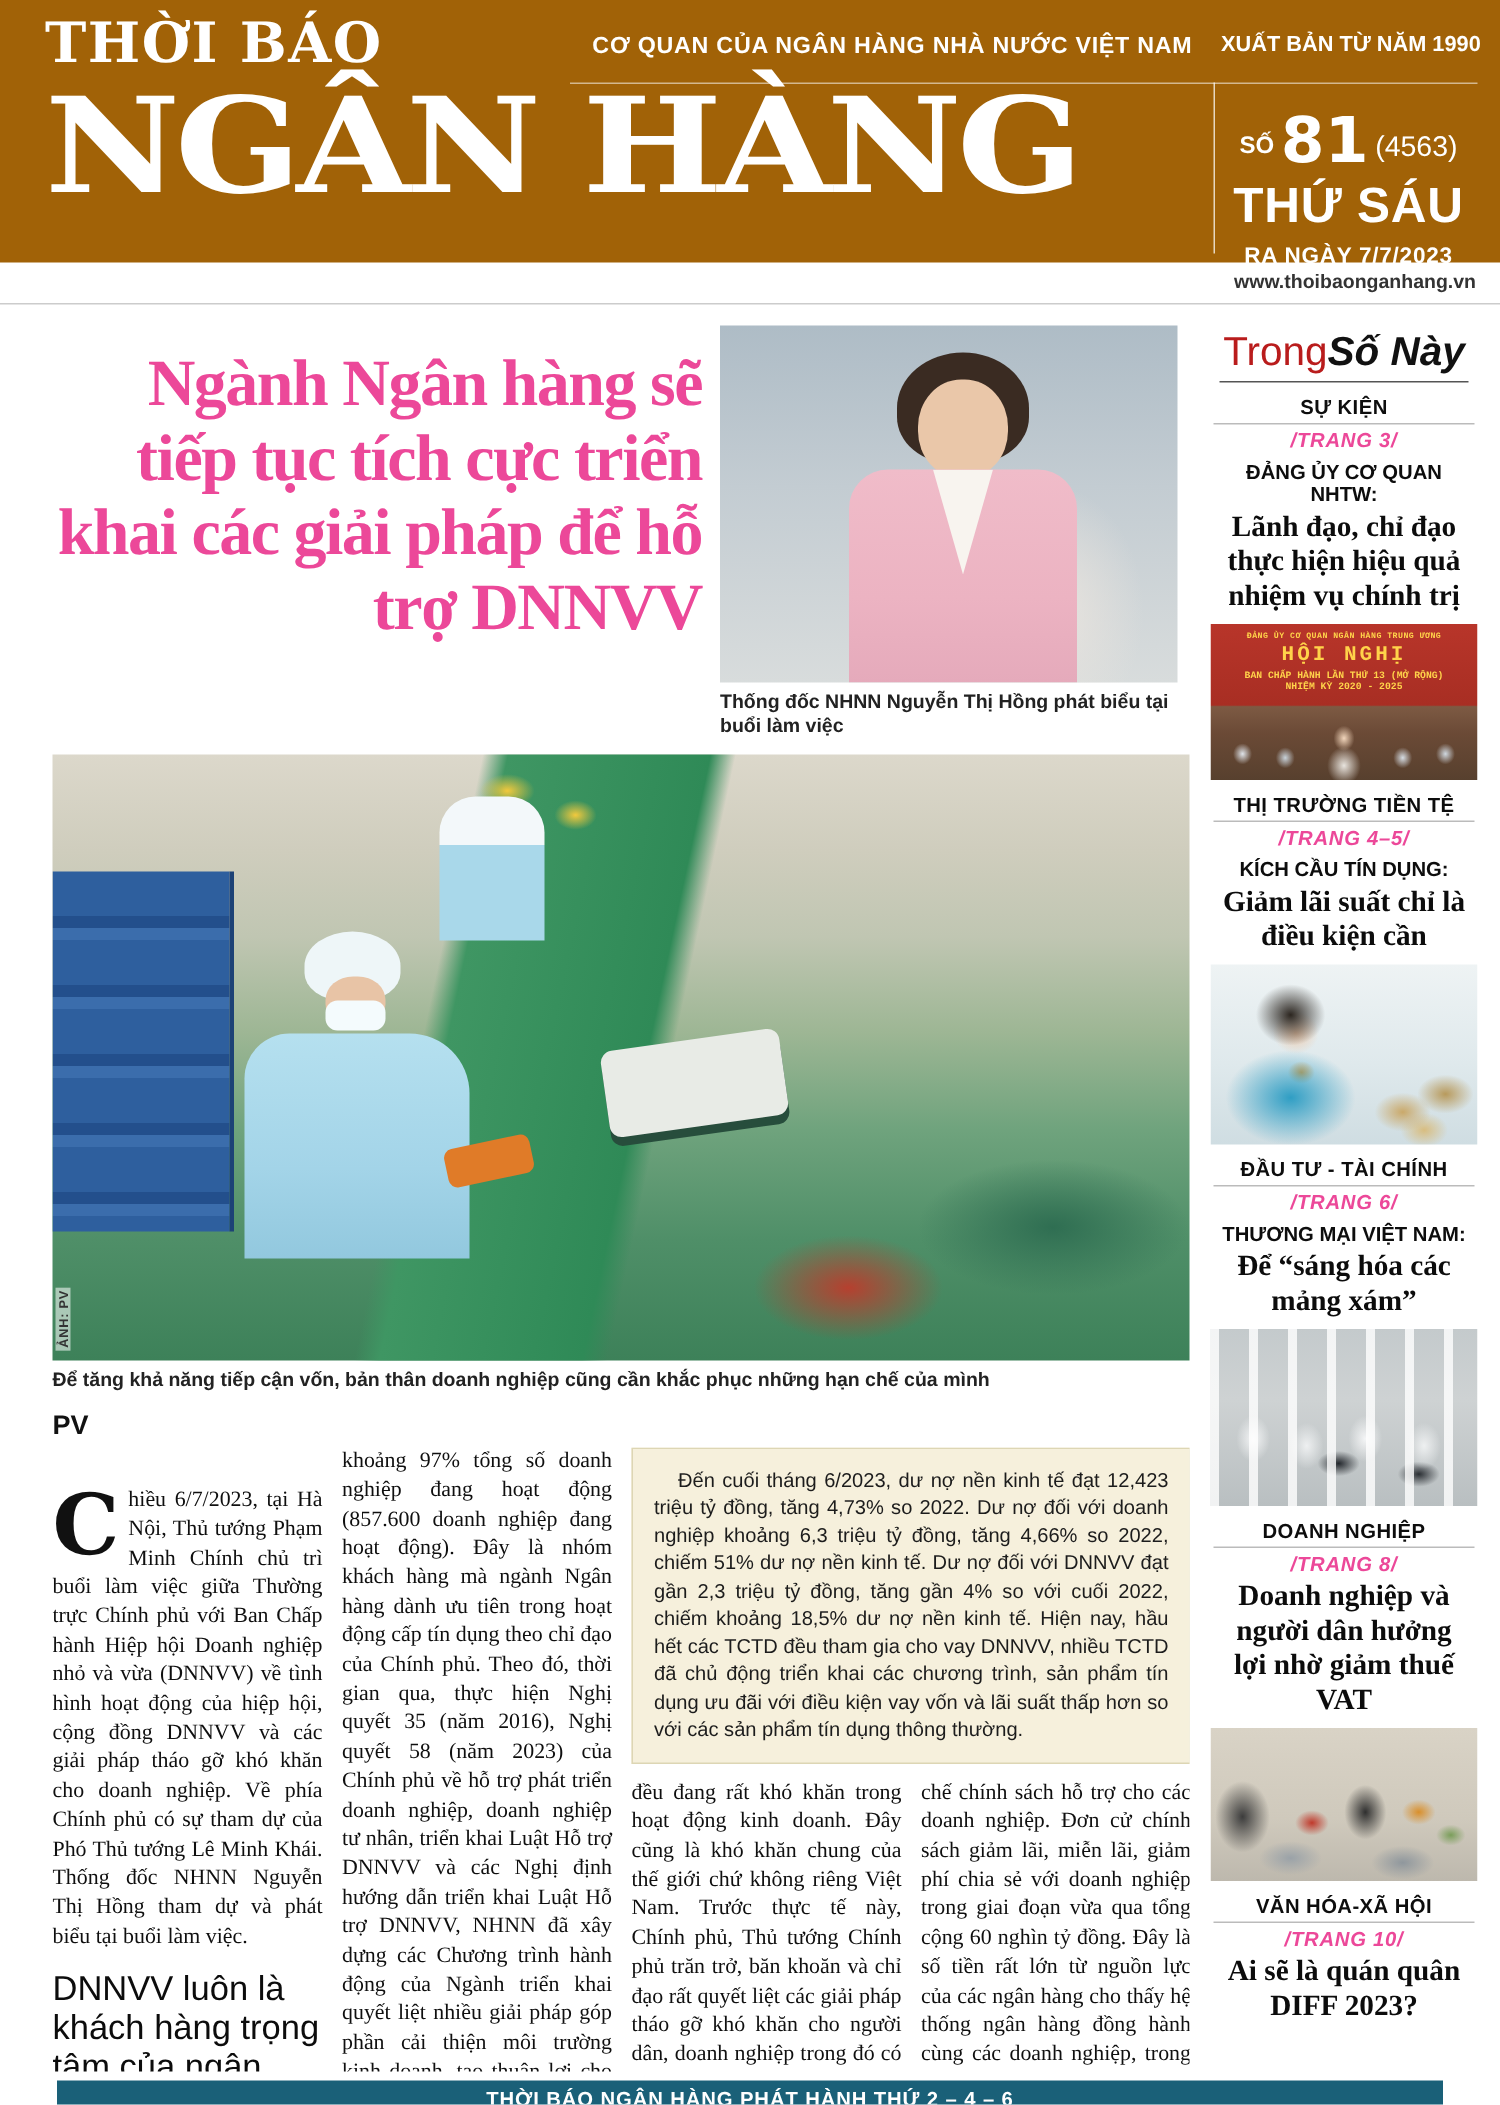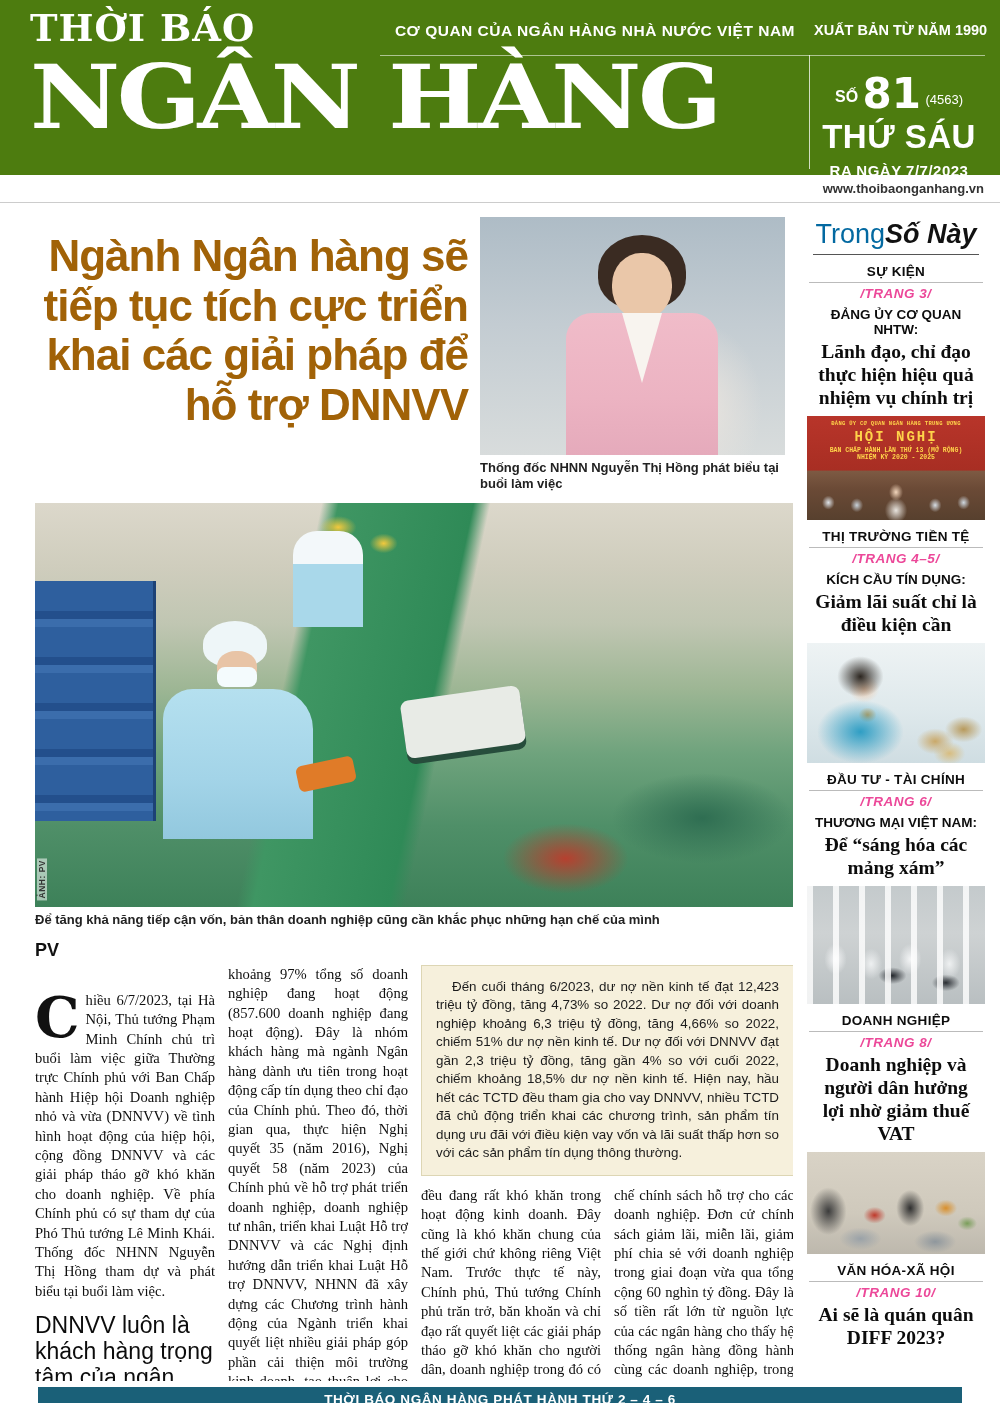--- a/index.html
+++ b/index.html
@@ -3,52 +3,52 @@
 <meta charset="utf-8">
 <style>
   html,body{margin:0;padding:0;}
   body{
     width:1000px;height:1403px;overflow:hidden;background:#fff;
     font-family:"Liberation Sans","DejaVu Sans",sans-serif;
     -webkit-font-smoothing:antialiased;
   }
 
   
-  .masthead{position:relative;height:175px;background:#4d7c0f;color:#fff;}
+  .masthead{position:relative;height:175px;background:#a16207;color:#fff;}
   .logo{position:absolute;left:30px;top:10px;line-height:1;}
   .logo-top{font-family:"DejaVu Serif",serif;font-weight:bold;font-size:37px;letter-spacing:1px;}
   .logo-main{font-family:"DejaVu Serif",serif;font-weight:bold;font-size:88px;letter-spacing:-3px;
     transform:scaleX(1.12);transform-origin:left center;margin-top:6px;white-space:nowrap;}
   .slogan{position:absolute;left:375px;top:22px;width:420px;text-align:right;
     font-weight:bold;font-size:15.5px;letter-spacing:.5px;white-space:nowrap;}
   .masthead .hline{position:absolute;left:380px;right:15px;top:55px;height:1px;background:rgba(255,255,255,.55);}
   .masthead .vline{position:absolute;right:190px;top:55px;bottom:6px;width:1px;background:rgba(255,255,255,.75);}
   .since{position:absolute;right:16px;top:22px;width:170px;text-align:center;
     font-weight:bold;font-size:14.5px;white-space:nowrap;}
   .issue{position:absolute;right:16px;top:72px;width:170px;text-align:center;line-height:1.05;}
   .issue-line{white-space:nowrap;}
   .issue-prefix{font-weight:bold;font-size:16px;vertical-align:6px;}
   .issue-number{font-weight:bold;font-size:42px;font-family:"DejaVu Sans",sans-serif;}
-  .issue-suffix{font-size:13px;vertical-align:4px;}
+  .issue-suffix{font-size:19px;vertical-align:4px;}
   .weekday{font-weight:bold;font-size:33px;margin-top:4px;letter-spacing:.5px;}
   .dateline{font-weight:bold;font-size:15px;margin-top:8px;letter-spacing:.5px;}
 
   .webstrip{height:27px;border-bottom:1px solid #ccc;text-align:right;padding-right:16px;line-height:26px;}
   .website{font-weight:bold;font-size:13px;color:#333;text-decoration:none;text-align:right;}
 
   
   .content{display:flex;gap:14px;padding:10px 15px 0 35px;height:1168px;overflow:hidden;}
   .main{width:758px;flex:none;}
   .sidebar{flex:1;overflow:hidden;}
 
   
   .lead-top{display:flex;gap:12px;margin-top:4px;}
   .lead-headline{flex:1;margin:14px 0 0;align-self:flex-start;
-    font-family:Liberation Sans, sans-serif;font-weight:bold;font-size:44px;line-height:1.13;
-    letter-spacing:-1px;color:#a16207;text-align:right;}
+    font-family:Liberation Serif, serif;font-weight:bold;font-size:44px;line-height:1.13;
+    letter-spacing:-1px;color:#ec4899;text-align:right;}
   .portrait-wrap{width:313px;flex:none;}
   .photo{position:relative;overflow:hidden;}
   .portrait{width:305px;height:238px;
     background:
       radial-gradient(90px 120px at 72% 80%, #e9e4de 0%, rgba(233,228,222,0) 70%),
       linear-gradient(180deg,#aebcc6 0%,#c3ccd2 45%,#d8dcdc 100%);}
   .p-hair{position:absolute;left:118px;top:18px;width:88px;height:74px;border-radius:50% 50% 42% 42%;background:#3a2b22;}
   .p-face{position:absolute;left:132px;top:36px;width:60px;height:66px;border-radius:48%;background:#eac7a9;}
   .p-body{position:absolute;left:86px;top:96px;width:152px;height:142px;border-radius:26px 26px 0 0;
     background:linear-gradient(180deg,#f0bcc9 0%,#ecb3c2 60%,#e5aabb 100%);}
@@ -94,21 +94,21 @@
   .dropcap{float:left;font-family:"DejaVu Serif",serif;font-weight:bold;font-size:56px;line-height:.82;
     padding:4px 6px 0 0;color:#111;}
   .subhead{margin:12px 0 6px;font-weight:normal;font-size:23px;line-height:1.12;color:#0c0c0c;
     font-family:"Liberation Sans","DejaVu Sans",sans-serif;}
   .hlbox{background:#f6f0dc;border:1px solid #ddd6b4;padding:12px 14px;
     font-size:13.4px;line-height:1.38;text-align:justify;color:#1c1c1c;text-indent:16px;}
 
   
   .sb-title{text-align:center;font-size:27px;line-height:1;padding:8px 0 6px;margin:0 6px 2px;
     border-bottom:1.5px solid #555;}
-  .sb-title .light{color:#0369a1;}
+  .sb-title .light{color:#b91c1c;}
   .sb-title .bold{color:#111;font-weight:bold;font-style:italic;}
   .sb-item{margin-top:9px;text-align:center;}
   .sb-section{font-weight:bold;font-size:13.5px;letter-spacing:.3px;color:#0d0d0d;padding-bottom:3px;
     border-bottom:1px solid #bbb;margin:0 2px;}
   .sb-page{font-weight:bold;font-style:italic;font-size:13.5px;color:#ec4899;margin-top:3px;letter-spacing:.5px;}
   .sb-kicker{font-weight:bold;font-size:13.5px;color:#0d0d0d;margin-top:6px;}
   .sb-head{margin:3px 4px 7px;font-family:Liberation Serif, serif;font-weight:bold;
     font-size:19.5px;line-height:1.18;color:#0c0c0c;}
   .sb-photo{width:100%;}
 

